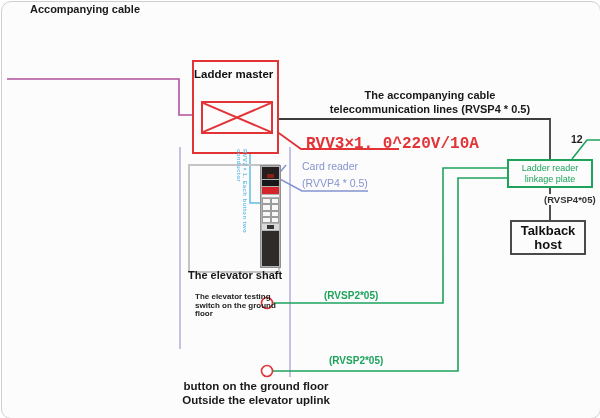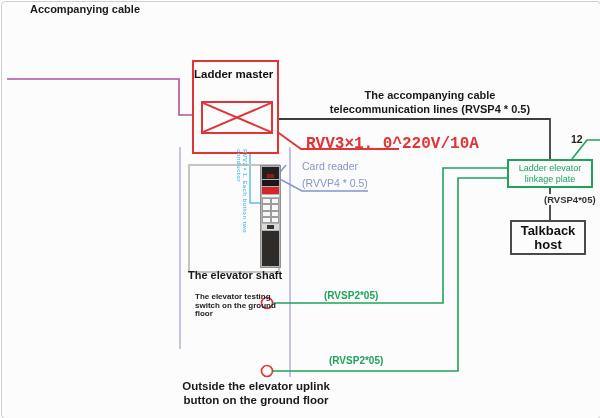--- a/index.html
+++ b/index.html
@@ -1,18 +1,18 @@
 <!DOCTYPE html>
 <html><head>
 <meta charset="utf-8">
 <style>
   html,body{margin:0;padding:0;background:#ffffff;}
   .canvas{
     position:relative;width:598px;height:416px;margin:1px;
-    background:#fcfcfc;border:1px solid #cfcfcf;border-radius:4px;
+    background:#fcfcfc;border:1px solid #cfcfcf;border-radius:10px;
     overflow:hidden;
     font-family:"Liberation Sans",sans-serif;
     color:#1a1a1a;
   }
   svg.wires{position:absolute;left:0;top:0;z-index:1;}
   .lbl{position:absolute;z-index:3;white-space:nowrap;}
   .bold{font-weight:bold;}
   .center{text-align:center;}
   
   .master-board{
@@ -144,21 +144,21 @@
         <div></div>
         <div></div>
     </div>
     <div class="s5">
         <div class="sq"></div>
       </div>
     <div class="s6"></div>
   </div>
 
   <div class="linkage-plate">
-    <div>Ladder elevator</div>
+    <div>Ladder reader</div>
     <div>linkage plate</div>
   </div>
 
   <div class="lbl bold" style="left:569px;top:103px;font-size:10.5px;color:#222;margin-top:28px;">12</div>
 
   <div class="lbl bold" style="left:542px;top:192px;font-size:9.5px;color:#333;background:#fcfcfc;z-index:3;">(RVSP4*05)</div>
 
   <div class="talkback">
     <div>Talkback</div>
     <div>host</div>
@@ -167,17 +167,17 @@
   <div class="lbl small-note" style="left:193px;top:291px;">
     <div>The elevator testing</div>
     <div>switch on the ground</div>
     <div>floor</div>
   </div>
 
   <div class="lbl green-lbl" style="left:322px;top:288px;">(RVSP2*05)</div>
   <div class="lbl green-lbl" style="left:327px;top:353px;">(RVSP2*05)</div>
 
   <div class="lbl bold center" style="left:180px;top:378px;width:148px;font-size:11.5px;line-height:13.5px;">
+    <div>button on the ground floor</div>
     <div>Outside the elevator uplink</div>
-    <div>button on the ground floor</div>
   </div>
 
 </div>
 
 </body></html>

